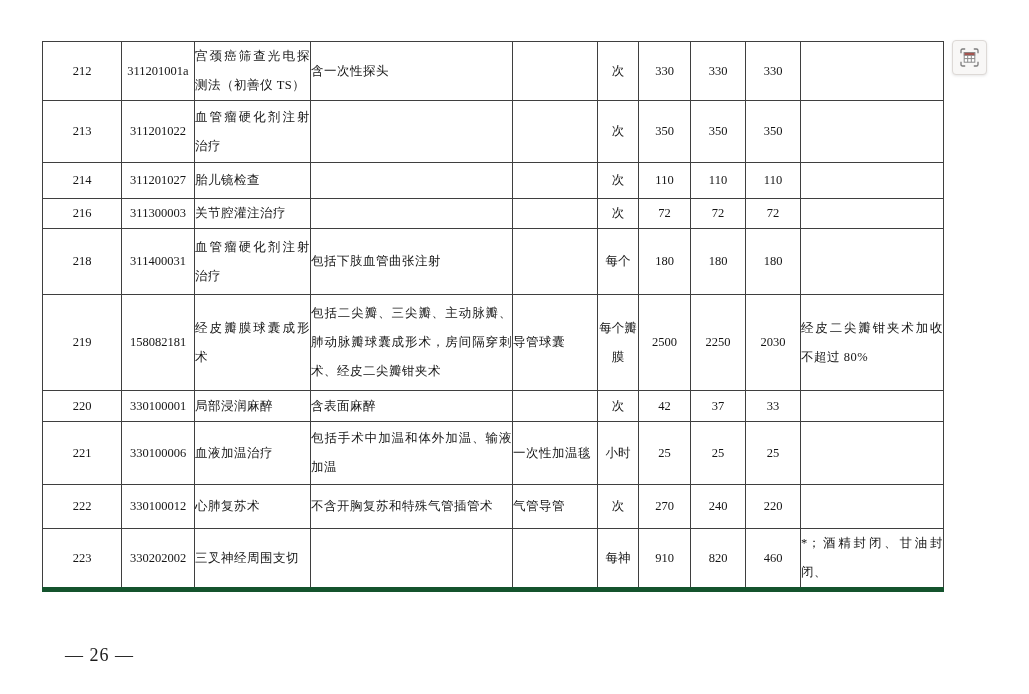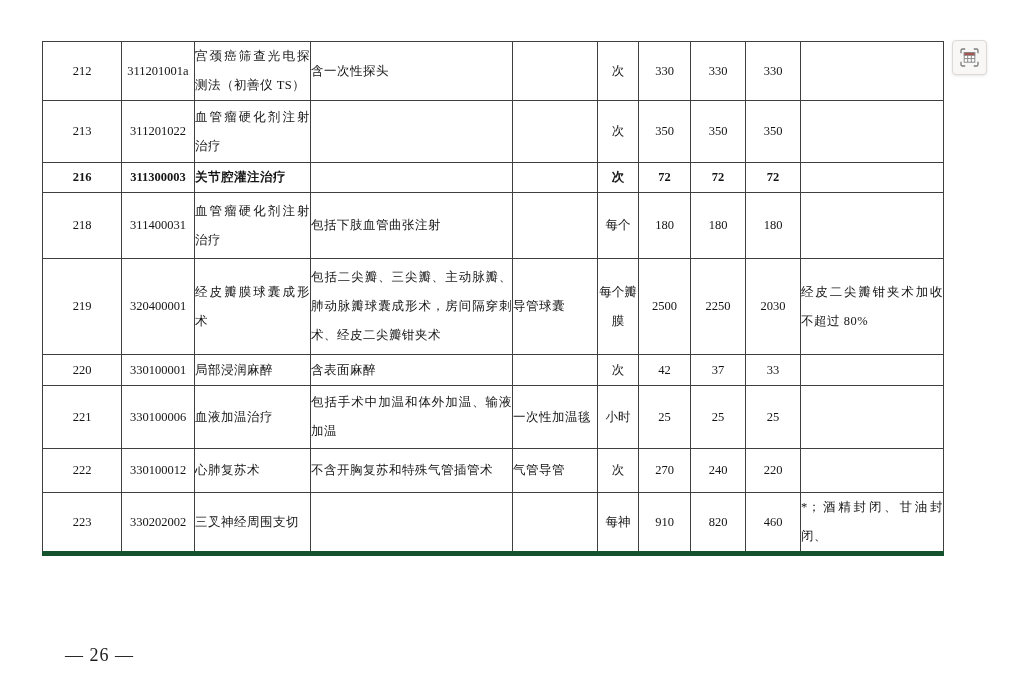--- a/index.html
+++ b/index.html
@@ -107,21 +107,33 @@
     <td class="num">311201022</td>
     <td class="txt">血管瘤硬化剂注射治疗</td>
     <td class="txt"></td>
     <td class="txt excl"></td>
     <td class="unit">次</td>
     <td class="num">350</td>
     <td class="num">350</td>
     <td class="num">350</td>
     <td class="txt notes"></td>
   </tr>
-      <tr style="height: 30px; font-weight: bold;">
+      <tr style="height: 36px;">
+    <td class="num">214</td>
+    <td class="num">311201027</td>
+    <td class="txt">胎儿镜检查</td>
+    <td class="txt"></td>
+    <td class="txt excl"></td>
+    <td class="unit">次</td>
+    <td class="num">110</td>
+    <td class="num">110</td>
+    <td class="num">110</td>
+    <td class="txt notes"></td>
+  </tr>
+      <tr style="height: 30px;">
     <td class="num">216</td>
     <td class="num">311300003</td>
     <td class="txt">关节腔灌注治疗</td>
     <td class="txt"></td>
     <td class="txt excl"></td>
     <td class="unit">次</td>
     <td class="num">72</td>
     <td class="num">72</td>
     <td class="num">72</td>
     <td class="txt notes"></td>
@@ -133,21 +145,21 @@
     <td class="txt">包括下肢血管曲张注射</td>
     <td class="txt excl"></td>
     <td class="unit">每个</td>
     <td class="num">180</td>
     <td class="num">180</td>
     <td class="num">180</td>
     <td class="txt notes"></td>
   </tr>
       <tr style="height: 96px;">
     <td class="num">219</td>
-    <td class="num">320400001</td>
+    <td class="num">158082181</td>
     <td class="txt">经皮瓣膜球囊成形术</td>
     <td class="txt">包括二尖瓣、三尖瓣、主动脉瓣、肺动脉瓣球囊成形术，房间隔穿刺术、经皮二尖瓣钳夹术</td>
     <td class="txt excl">导管球囊</td>
     <td class="unit">每个瓣膜</td>
     <td class="num">2500</td>
     <td class="num">2250</td>
     <td class="num">2030</td>
     <td class="txt notes">经皮二尖瓣钳夹术加收不超过 80%</td>
   </tr>
       <tr style="height: 31px;">

